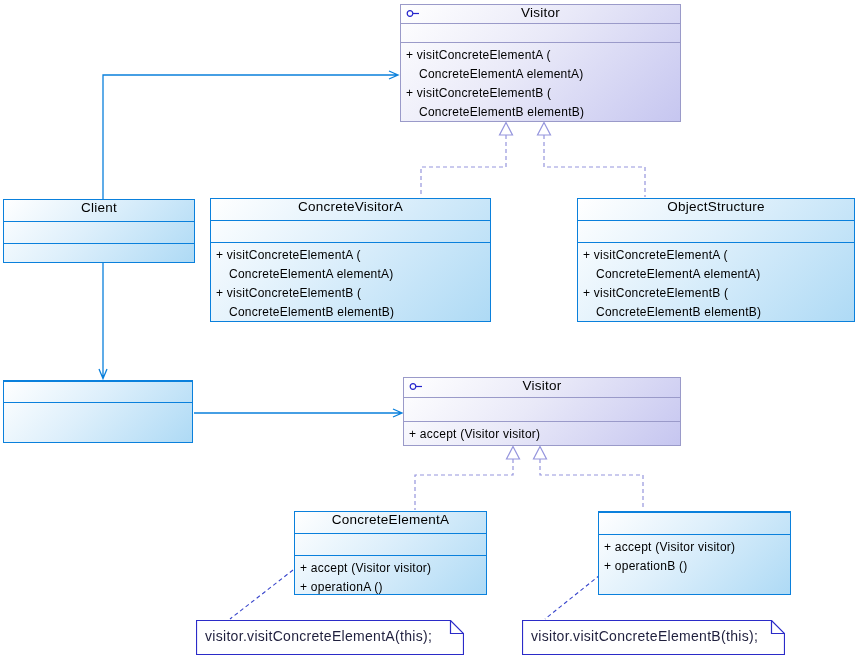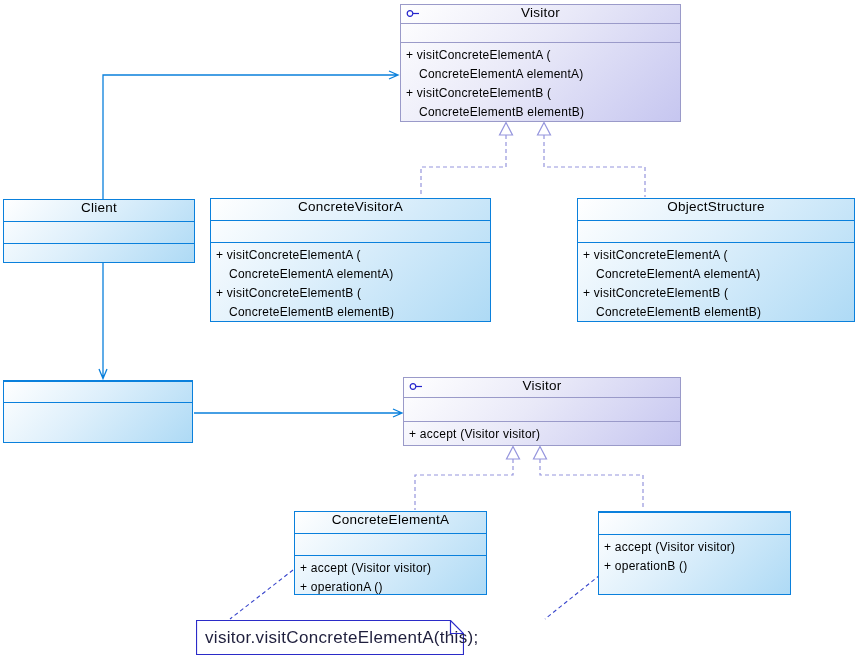--- a/index.html
+++ b/index.html
@@ -27,21 +27,21 @@
   .cmp-attrs{flex:none;}
   .cmp-ops{flex:1;padding:3px 4px 0 5px;font-size:12px;letter-spacing:.25px;line-height:19px;color:#000;}
   .blue .cmp-attrs,.blue .cmp-ops{border-top:1px solid #0a80dc;}
   .lav .cmp-attrs,.lav .cmp-ops{border-top:1px solid #9a9ac9;}
   .op{white-space:nowrap;}
   .op.cont{padding-left:13px;}
   .iface-icon{position:absolute;left:5px;top:4px;line-height:0;}
   .uml-note{position:absolute;z-index:1;}
   .uml-note .note-shape{position:absolute;left:0;top:0;}
   .uml-note .note-text{
-    position:absolute;left:9px;top:8px;font-size:17px;letter-spacing:.3px;
+    position:absolute;left:9px;top:8px;font-size:14px;letter-spacing:.3px;
     color:#1f1f3d;white-space:nowrap;text-align:center;
   }
 </style>
 </head>
 <body>
 
 <div class="canvas">
 
   <svg class="connectors" width="857" height="659" viewBox="0 0 857 659">
 
@@ -157,14 +157,21 @@
   </div>
 
   <div class="uml-note" style="left:196px;top:620px;width:268px;height:35px">
     <svg class="note-shape" width="268" height="35" viewBox="0 0 268 35">
       <path d="M0.5,0.5 L254.5,0.5 L267.5,13.5 L267.5,34.5 L0.5,34.5 Z" fill="#ffffff" stroke="#2b2bc8" stroke-width="1.2"></path>
       <path d="M254.5,0.5 L254.5,13.5 L267.5,13.5" fill="none" stroke="#2b2bc8" stroke-width="1.2"></path>
     </svg>
     <div class="note-text">visitor.visitConcreteElementA(this);</div>
   </div>
 
+  <div class="uml-note" style="left:522px;top:620px;width:263px;height:35px">
+    <svg class="note-shape" width="263" height="35" viewBox="0 0 263 35">
+      <path d="M0.5,0.5 L249.5,0.5 L262.5,13.5 L262.5,34.5 L0.5,34.5 Z" fill="#ffffff" stroke="#2b2bc8" stroke-width="1.2"></path>
+      <path d="M249.5,0.5 L249.5,13.5 L262.5,13.5" fill="none" stroke="#2b2bc8" stroke-width="1.2"></path>
+    </svg>
+    <div class="note-text">visitor.visitConcreteElementB(this);</div>
+  </div>
 
 </div>
 
 </body></html>

